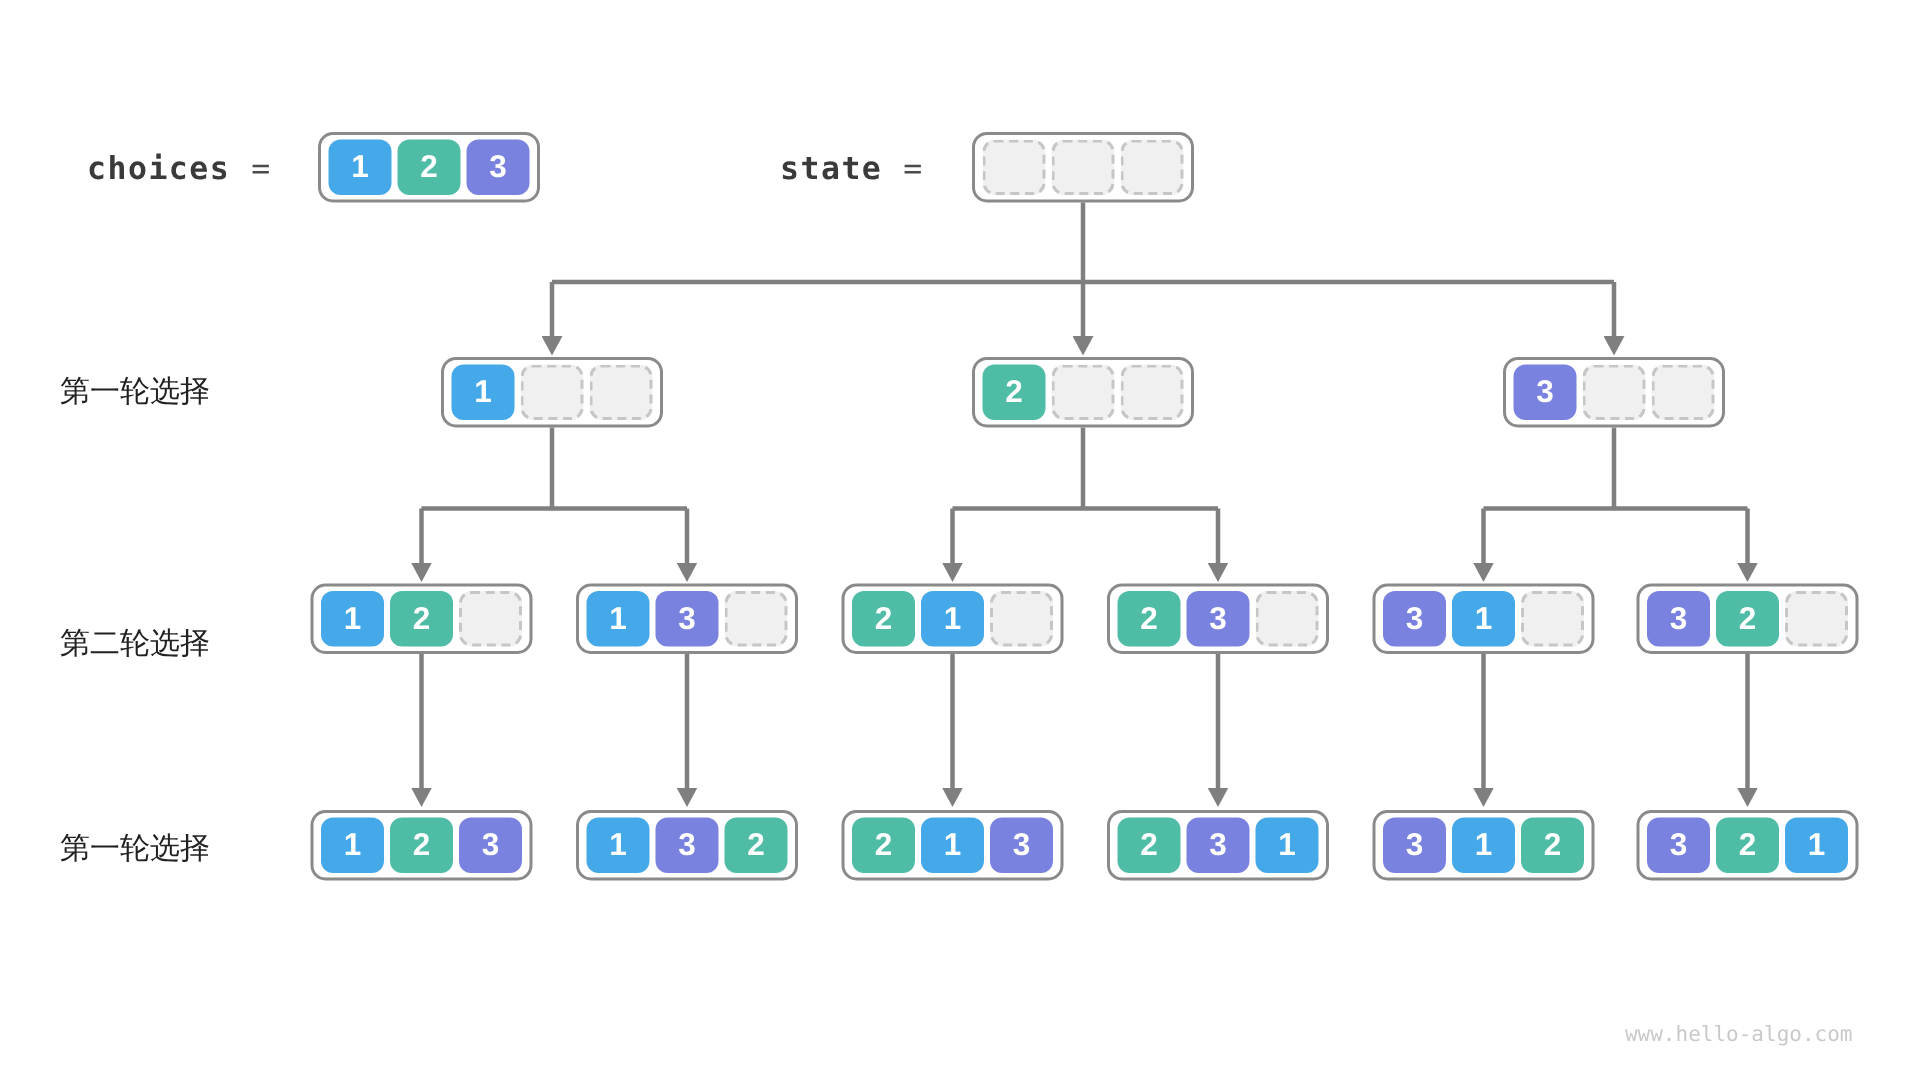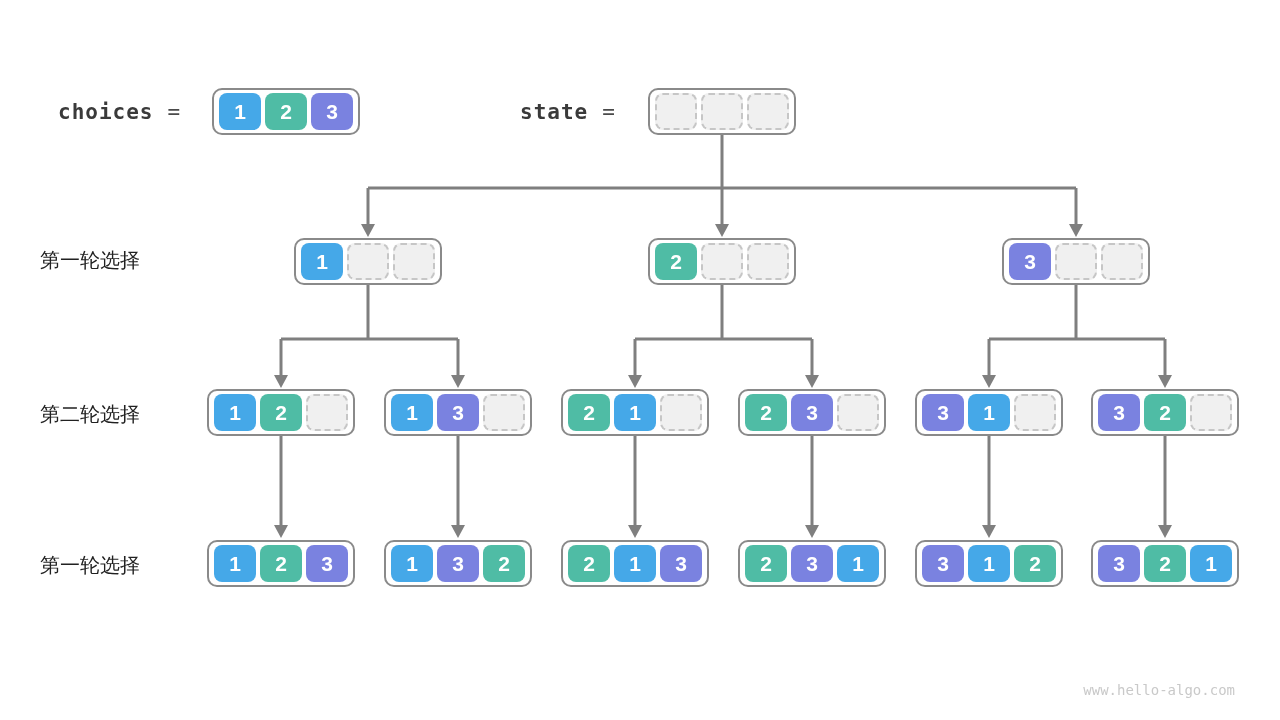--- a/index.html
+++ b/index.html
@@ -126,21 +126,21 @@
 
     <line class="ln" x1="281" y1="436" x2="281" y2="528" marker-end="url(#arrow)"></line>
     <line class="ln" x1="458" y1="436" x2="458" y2="528" marker-end="url(#arrow)"></line>
     <line class="ln" x1="635" y1="436" x2="635" y2="528" marker-end="url(#arrow)"></line>
     <line class="ln" x1="812" y1="436" x2="812" y2="528" marker-end="url(#arrow)"></line>
     <line class="ln" x1="989" y1="436" x2="989" y2="528" marker-end="url(#arrow)"></line>
     <line class="ln" x1="1165" y1="436" x2="1165" y2="528" marker-end="url(#arrow)"></line>
   </svg>
 
   <div class="row-label" style="top:247px;">第一轮选择</div>
-  <div class="row-label" style="top:401px;">第二轮选择</div>
+  <div class="row-label" style="top:415px;">第二轮选择</div>
   <div class="row-label" style="top:552px;">第一轮选择</div>
 
   <div class="node" style="left:294px; top:238px;">
     <span class="cell" style="background: rgb(69, 168, 232);">1</span>
     <span class="cell empty"></span>
     <span class="cell empty"></span>
   </div>
   <div class="node" style="left:648px; top:238px;">
     <span class="cell" style="background: rgb(79, 188, 165);">2</span>
     <span class="cell empty"></span>

